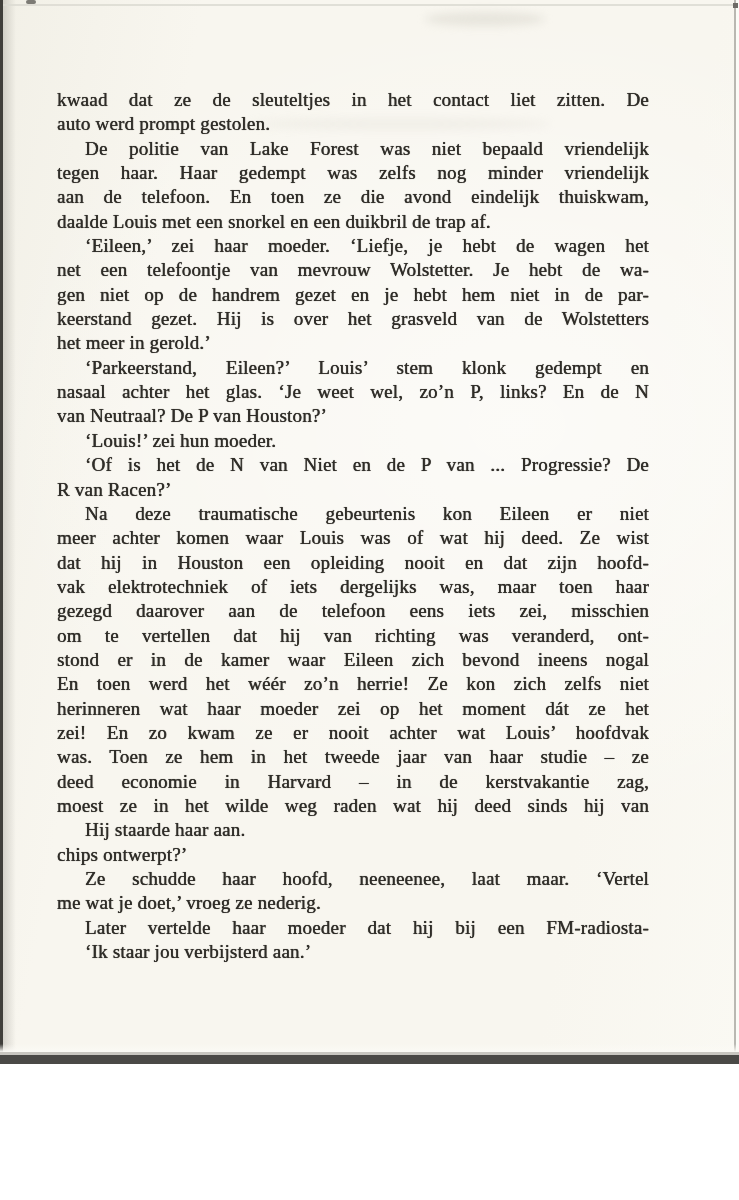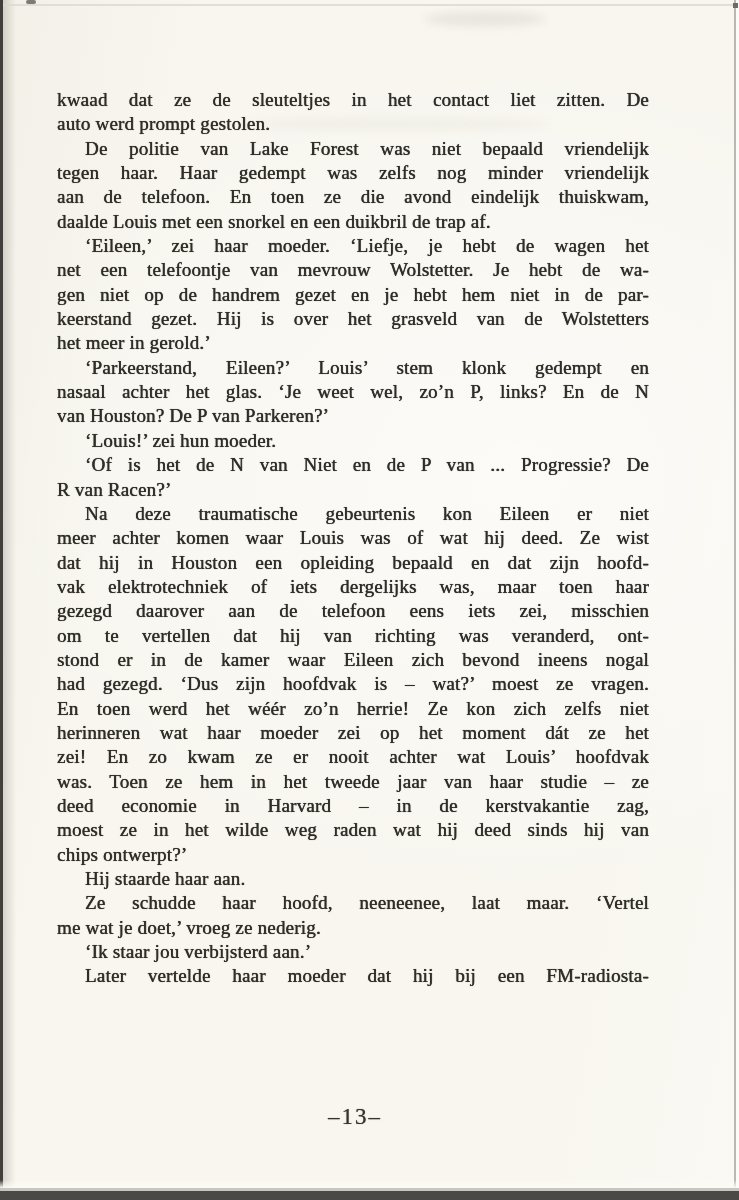--- a/index.html
+++ b/index.html
@@ -7,21 +7,21 @@
     --paper-shade: #f2f0e7;
     --ink: #2f2d28;
     --edge-dark: #403f3b;
     --edge-gray: #a9a7a1;
     --edge-light: #dcdad2;
   }
   html, body { margin: 0; padding: 0; background: #ffffff; }
   .scan {
     position: relative;
     width: 739px;
-    height: 1200px;
+    height: 1064px;
     overflow: hidden;
     background:
       radial-gradient(ellipse 900px 700px at 70% 40%, rgba(255,255,255,0.55), rgba(255,255,255,0) 60%),
       linear-gradient(100deg, var(--paper-shade) 0%, var(--paper) 22%, var(--paper) 78%, #faf9f3 100%);
     font-family: "Liberation Serif", "DejaVu Serif", serif;
   }
   .text-block {
     position: absolute;
     left: 57px;
     top: 88px;
@@ -88,44 +88,43 @@
       <div class="line">tegen haar. Haar gedempt was zelfs nog minder vriendelijk</div>
       <div class="line">aan de telefoon. En toen ze die avond eindelijk thuiskwam,</div>
       <div class="line end">daalde Louis met een snorkel en een duikbril de trap af.</div>
       <div class="line indent">‘Eileen,’ zei haar moeder. ‘Liefje, je hebt de wagen het</div>
       <div class="line">net een telefoontje van mevrouw Wolstetter. Je hebt de wa-</div>
       <div class="line">gen niet op de handrem gezet en je hebt hem niet in de par-</div>
       <div class="line">keerstand gezet. Hij is over het grasveld van de Wolstetters</div>
       <div class="line end">het meer in gerold.’</div>
       <div class="line indent">‘Parkeerstand, Eileen?’ Louis’ stem klonk gedempt en</div>
       <div class="line">nasaal achter het glas. ‘Je weet wel, zo’n P, links? En de N</div>
-      <div class="line end">van Houston? De P van Parkeren?’</div>
+      <div class="line end">van Neutraal? De P van Houston?’</div>
       <div class="line indent end">‘Louis!’ zei hun moeder.</div>
       <div class="line indent">‘Of is het de N van Niet en de P van ... Progressie? De</div>
       <div class="line end">R van Racen?’</div>
       <div class="line indent">Na deze traumatische gebeurtenis kon Eileen er niet</div>
       <div class="line">meer achter komen waar Louis was of wat hij deed. Ze wist</div>
-      <div class="line">dat hij in Houston een opleiding bepaald en dat zijn hoofd-</div>
+      <div class="line">dat hij in Houston een opleiding nooit en dat zijn hoofd-</div>
       <div class="line">vak elektrotechniek of iets dergelijks was, maar toen haar</div>
       <div class="line">gezegd daarover aan de telefoon eens iets zei, misschien</div>
       <div class="line">om te vertellen dat hij van richting was veranderd, ont-</div>
       <div class="line">stond er in de kamer waar Eileen zich bevond ineens nogal</div>
-      <div class="line">had gezegd. ‘Dus zijn hoofdvak is – wat?’ moest ze vragen.</div>
       <div class="line">En toen werd het wéér zo’n herrie! Ze kon zich zelfs niet</div>
       <div class="line">herinneren wat haar moeder zei op het moment dát ze het</div>
       <div class="line">zei! En zo kwam ze er nooit achter wat Louis’ hoofdvak</div>
       <div class="line">was. Toen ze hem in het tweede jaar van haar studie – ze</div>
       <div class="line">deed economie in Harvard – in de kerstvakantie zag,</div>
       <div class="line">moest ze in het wilde weg raden wat hij deed sinds hij van</div>
+      <div class="line indent end">Hij staarde haar aan.</div>
       <div class="line end">chips ontwerpt?’</div>
-      <div class="line indent end">Hij staarde haar aan.</div>
       <div class="line indent">Ze schudde haar hoofd, neeneenee, laat maar. ‘Vertel</div>
       <div class="line end">me wat je doet,’ vroeg ze nederig.</div>
+      <div class="line indent">Later vertelde haar moeder dat hij bij een FM-radiosta-</div>
       <div class="line indent end">‘Ik staar jou verbijsterd aan.’</div>
-      <div class="line indent">Later vertelde haar moeder dat hij bij een FM-radiosta-</div>
     </div>
 
   <div class="page-number">–13–</div>
 
   <div class="edge edge-left-dark"></div>
   <div class="edge edge-left-fade"></div>
   <div class="edge edge-top-line"></div>
   <div class="edge edge-top-speck"></div>
   <div class="edge edge-right-white"></div>
   <div class="edge edge-right-line"></div>

